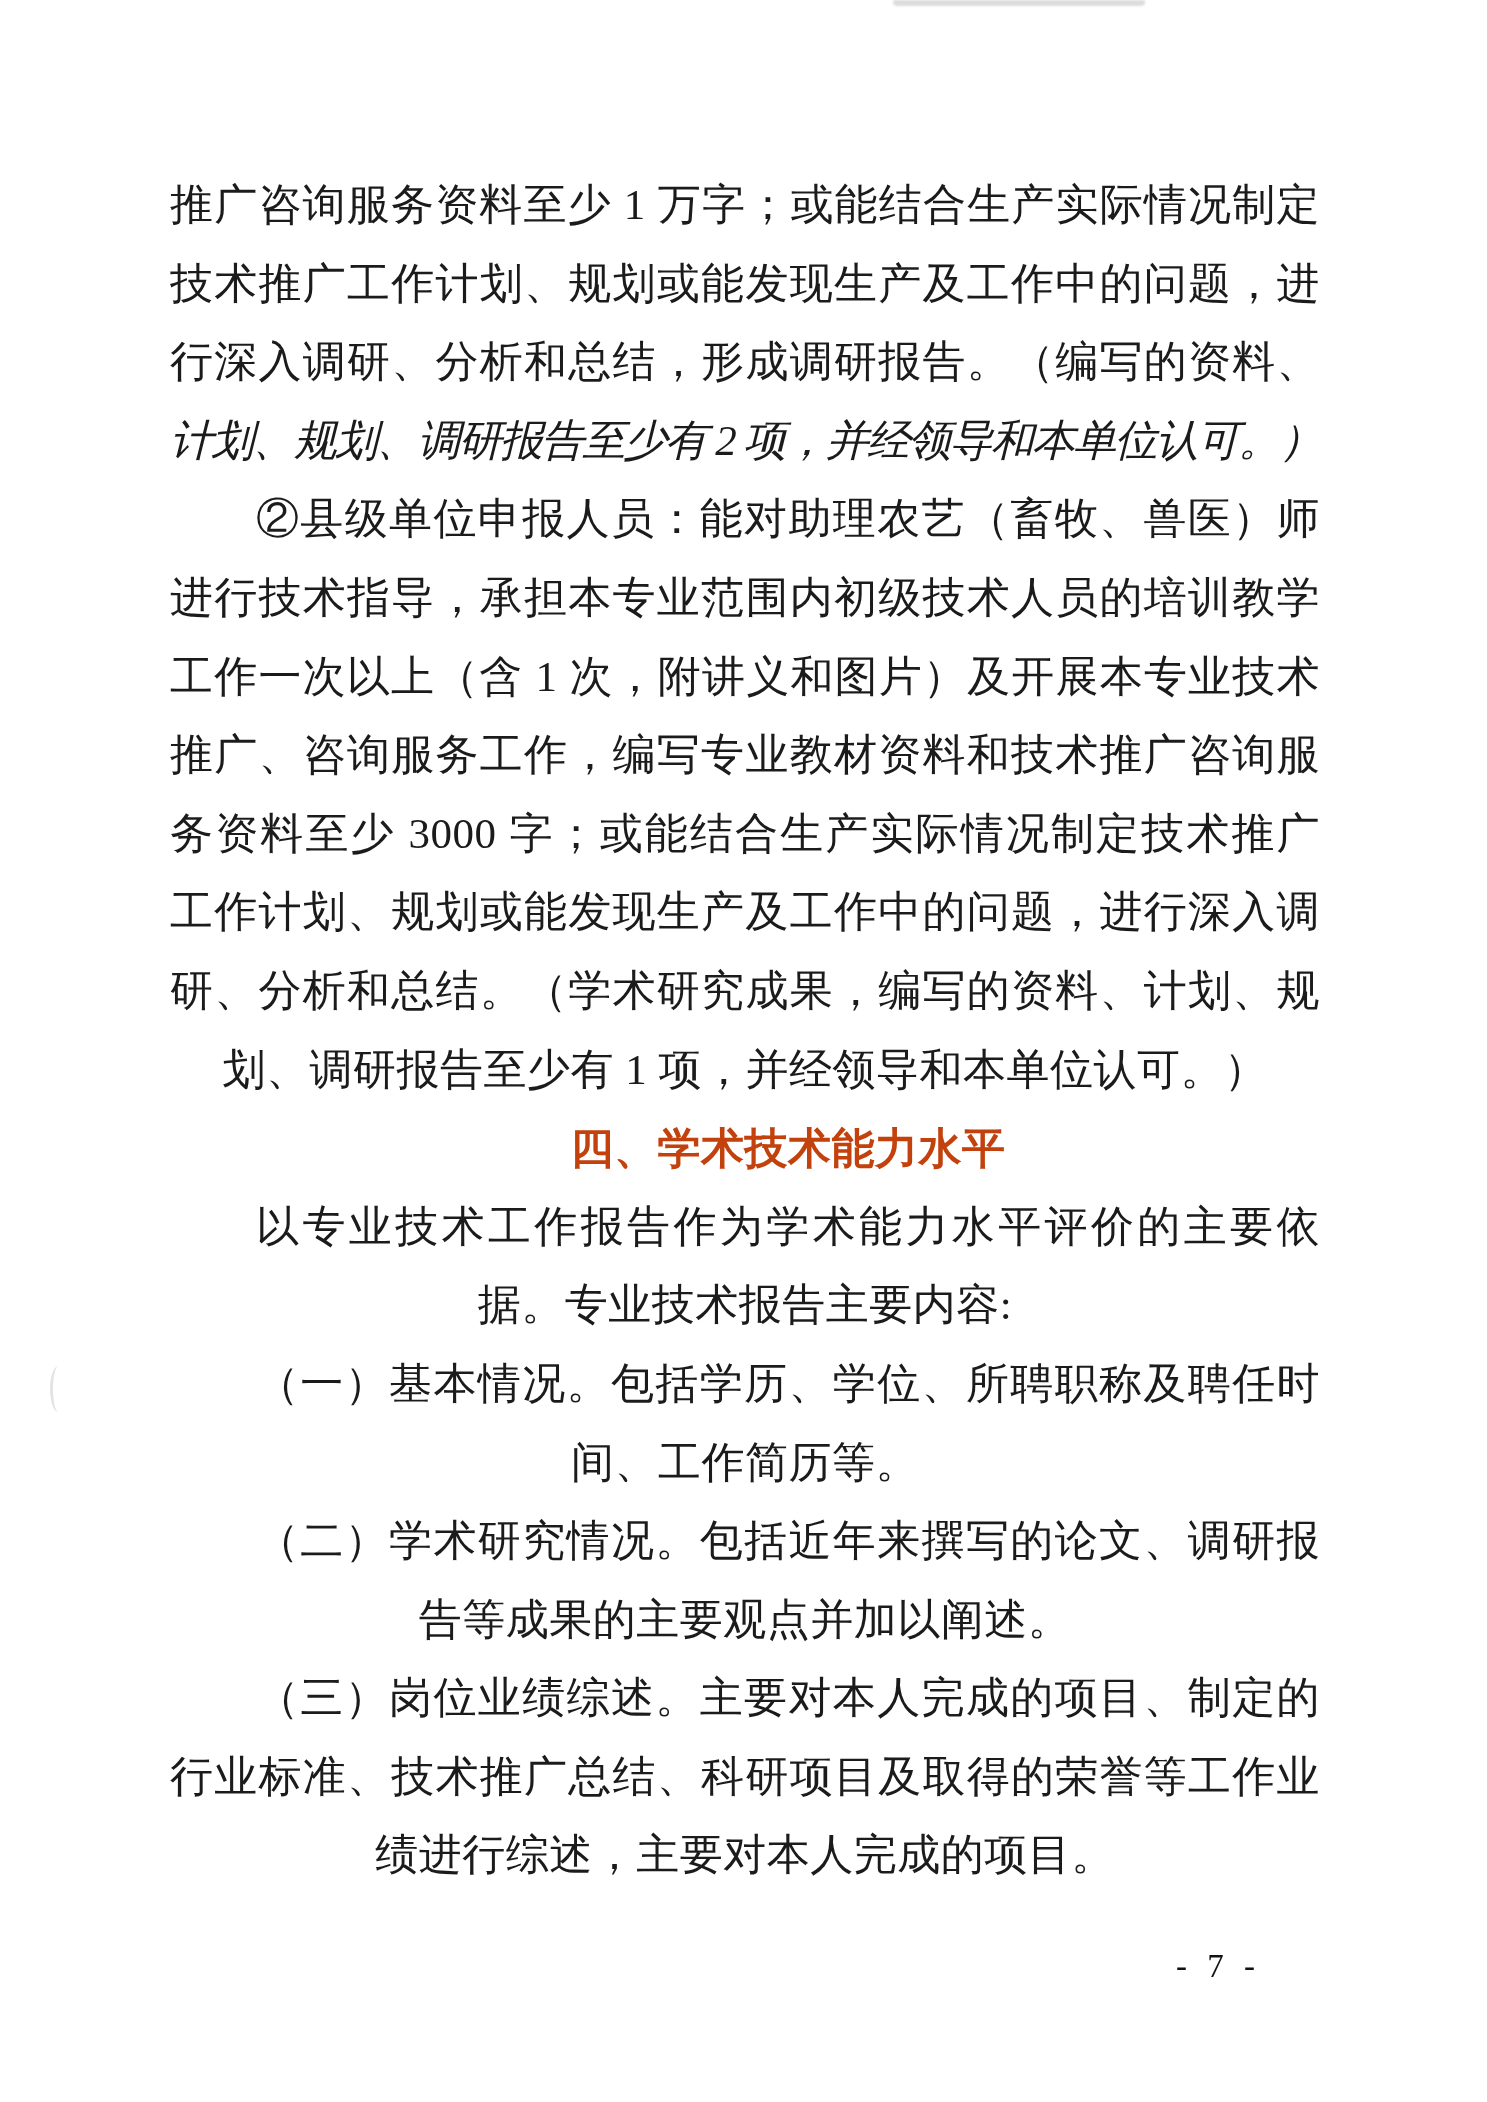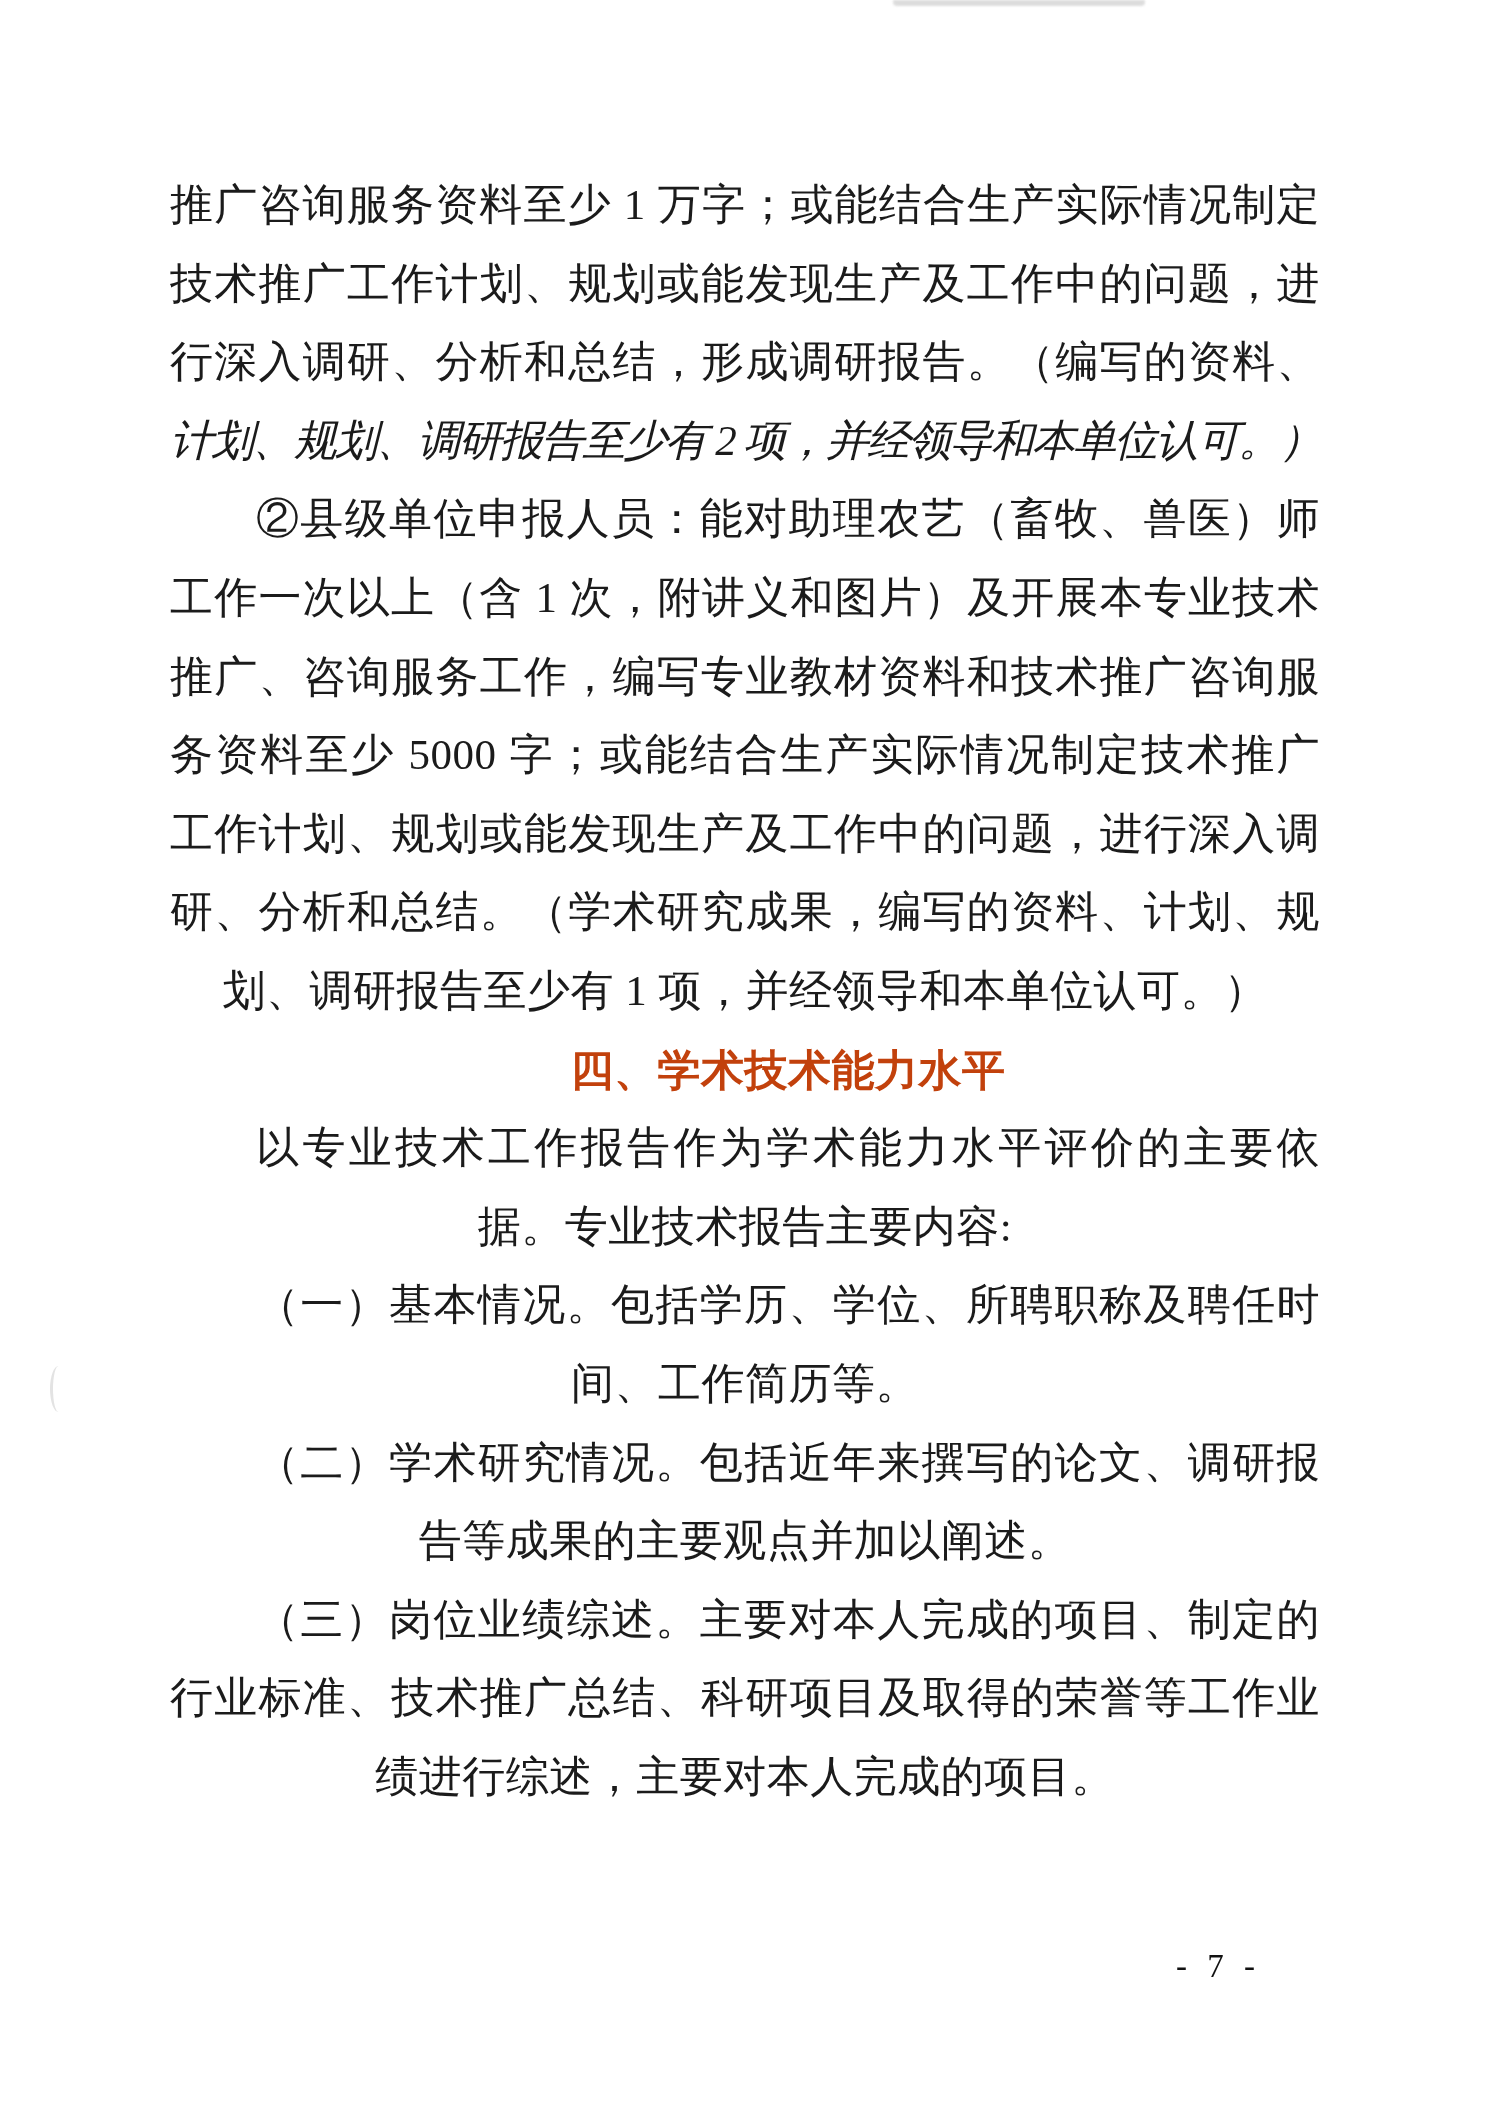--- a/index.html
+++ b/index.html
@@ -85,23 +85,24 @@
 
   <div class="scan-artifact-top"></div>
   <div class="scan-artifact-left"></div>
 
   <div class="content">
     <div class="line fill">推广咨询服务资料至少 1 万字；或能结合生产实际情况制定</div>
     <div class="line fill">技术推广工作计划、规划或能发现生产及工作中的问题，进</div>
     <div class="line fill">行深入调研、分析和总结，形成调研报告。（编写的资料、</div>
     <div class="line fill tight">计划、规划、调研报告至少有 2 项，并经领导和本单位认可。）</div>
     <div class="line fill indent">②县级单位申报人员：能对助理农艺（畜牧、兽医）师</div>
+    <div class="line fill">进行技术指导，承担本专业范围内初级技术人员的培训教学</div>
     <div class="line fill">工作一次以上（含 1 次，附讲义和图片）及开展本专业技术</div>
     <div class="line fill">推广、咨询服务工作，编写专业教材资料和技术推广咨询服</div>
-    <div class="line fill">务资料至少 5000 字；或能结合生产实际情况制定技术推广</div>
+    <div class="line fill">务资料至少 3000 字；或能结合生产实际情况制定技术推广</div>
     <div class="line fill">工作计划、规划或能发现生产及工作中的问题，进行深入调</div>
     <div class="line fill">研、分析和总结。（学术研究成果，编写的资料、计划、规</div>
     <div class="line">划、调研报告至少有 1 项，并经领导和本单位认可。）</div>
     <div class="line heading indent">四、学术技术能力水平</div>
     <div class="line fill indent">以专业技术工作报告作为学术能力水平评价的主要依</div>
     <div class="line">据。专业技术报告主要内容:</div>
     <div class="line fill indent">（一）基本情况。包括学历、学位、所聘职称及聘任时</div>
     <div class="line">间、工作简历等。</div>
     <div class="line fill indent">（二）学术研究情况。包括近年来撰写的论文、调研报</div>
     <div class="line">告等成果的主要观点并加以阐述。</div>

